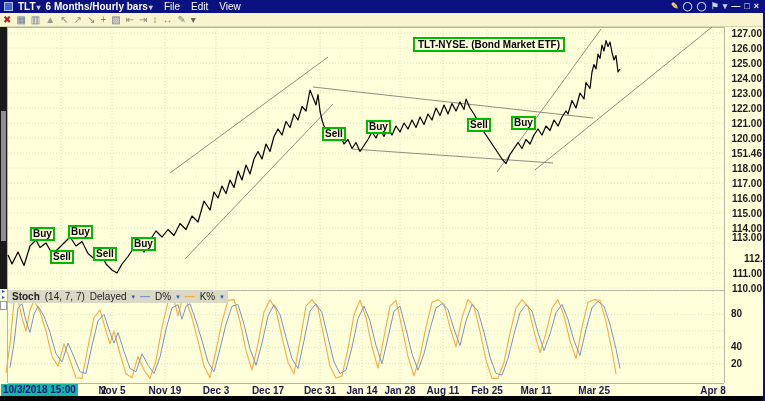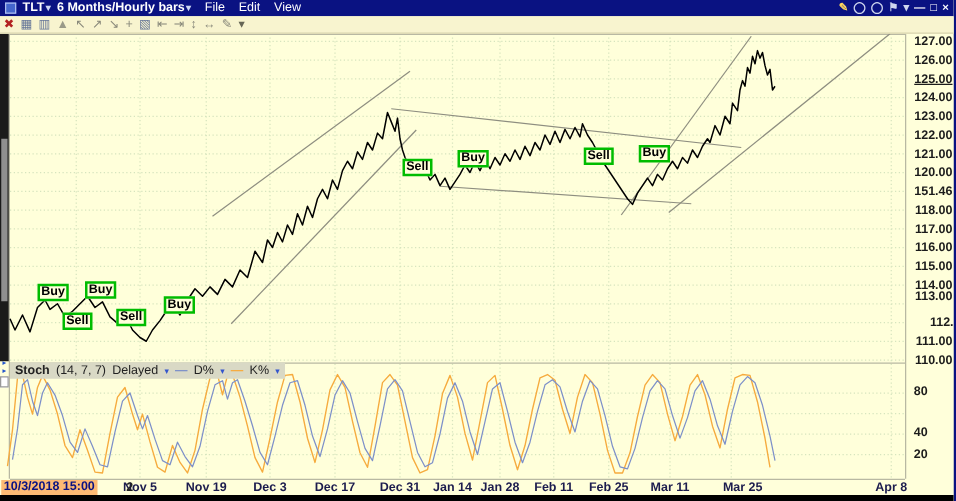--- a/index.html
+++ b/index.html
@@ -37,21 +37,21 @@
   .signal{position:absolute;border:2px solid #00bc00;background:#ffffda;color:#000;
     font-size:10px;font-weight:bold;line-height:10px;padding:0 1px;z-index:3;}
   .symbolbox{position:absolute;left:413px;top:37px;border:2px solid #00bc00;background:#ffffda;
     color:#000;font-size:10px;font-weight:bold;line-height:11px;padding:0 3px;z-index:3;}
   .stoch-header{position:absolute;left:8px;top:290px;height:13px;background:#d9d9c5;
     display:flex;align-items:center;gap:5px;padding:0 4px;font-size:10px;color:#222;z-index:3;}
   .sh-bold{font-weight:bold;}
   .sh-dd{font-size:7px;color:#3355cc;}
   .dash-d{color:#7d90c9;font-weight:bold;}
   .dash-k{color:#f6ab3e;font-weight:bold;}
-  .timestamp{position:absolute;left:1px;top:384px;background:#fdba74;color:#0a1282;
+  .timestamp{position:absolute;left:1px;top:384px;background:#14b8a6;color:#0a1282;
     font-size:10px;font-weight:bold;padding:0 2px;line-height:12px;z-index:4;text-align:center;}
   .ts-extra{position:absolute;left:101px;top:385px;font-size:10px;font-weight:bold;color:#222;z-index:4;}
   .vscroll{position:absolute;left:0;top:27px;width:7px;height:262px;background:#1a1a1a;z-index:3;}
   .vthumb{position:absolute;left:1px;top:84px;width:5px;height:130px;background:#8f8f8f;}
   .scroll-arrows{position:absolute;left:0;top:288px;width:7px;color:#2255cc;font-size:6px;
     line-height:6px;text-align:center;z-index:3;}
   .panel-box{position:absolute;left:0;top:301px;width:7px;height:9px;background:#fff;
     border:1px solid #999;box-sizing:border-box;z-index:3;}
   .bottombar{position:absolute;left:0;top:396px;width:100%;height:5px;background:#000;z-index:5;}
 </style>
@@ -146,20 +146,21 @@
       <line x1="185" y1="259" x2="333" y2="104" class="trend"></line>
       <line x1="313" y1="87" x2="593" y2="118" class="trend"></line>
       <line x1="352" y1="149" x2="553" y2="163" class="trend"></line>
       <line x1="497" y1="172" x2="601" y2="29" class="trend"></line>
       <line x1="535" y1="170" x2="712" y2="27" class="trend"></line>
       <polyline points="6,372.866 10,343.838 14,302.2312 18,299.64 22,317.7128 26,331.2592 30,309.972 34,300.29600000000005 40,311.9072 46,331.2592 52,356.4168 58,366.0928 64,343.838 70,360.2872 76,377.704 82,378.36 88,346.7408 94,317.7128 100,309.972 106,331.2592 110,343.838 114,331.2592 120,353.514 126,373.8336 132,377.704 138,356.4168 144,369.9632 150,378.36 156,360.2872 162,327.3888 168,302.2312 174,299.64 178,315.7776 182,300.29600000000005 186,299.64 192,317.7128 198,340.9352 204,366.0928 210,377.704 216,350.6112 222,321.58320000000003 228,300.29600000000005 234,299.64 240,321.58320000000003 246,350.6112 252,369.9632 258,343.838 264,311.9072 270,299.64 276,309.972 282,337.0648 288,362.2224 294,373.8336 300,340.9352 306,306.1016 312,299.64 318,308.0368 324,337.0648 330,366.0928 336,378.36 342,375.7688 348,348.676 354,314.81 360,300.29600000000005 366,317.7128 372,346.7408 378,368.028 384,337.0648 390,306.1016 396,300.29600000000005 402,327.3888 408,356.4168 414,375.7688 420,356.4168 426,327.3888 432,302.2312 438,299.64 444,304.1664 450,327.3888 456,346.7408 462,317.7128 468,299.64 474,306.1016 480,331.2592 486,360.2872 492,378.36 498,378.36 504,362.2224 510,333.1944 516,308.0368 522,299.64 528,306.1016 534,331.2592 540,352.5464 546,333.1944 552,308.0368 558,299.64 564,315.7776 570,340.9352 576,358.352 582,327.3888 588,302.2312 594,299.64 600,300.29600000000005 606,321.58320000000003 612,350.6112 616,373.8336" class="kline"></polyline>
       <polyline points="10,367.7 14,343.1 18,307.84000000000003 22,303.74 26,320.96 30,332.44 34,314.4 38,306.2 44,316.04 50,332.44 56,353.76 62,361.96 68,343.1 74,357.04 80,371.8 86,373.44 92,345.56 98,320.96 104,314.4 110,332.44 114,343.1 118,332.44 124,351.3 130,368.52 136,371.8 142,353.76 148,365.24 154,373.44 160,357.04 166,329.16 172,307.84000000000003 178,304.56 182,319.32 186,306.2 190,303.74 196,320.96 202,340.64 208,361.96 214,371.8 220,348.84000000000003 226,324.24 232,306.2 238,304.56 244,324.24 250,348.84000000000003 256,365.24 262,343.1 268,316.04 274,304.56 280,314.4 286,337.36 292,358.68 298,368.52 304,340.64 310,311.12 316,303.74 322,312.76 328,337.36 334,361.96 340,373.44 346,370.16 352,347.2 358,318.5 364,306.2 370,320.96 376,345.56 382,363.6 388,337.36 394,311.12 400,306.2 406,329.16 412,353.76 418,370.16 424,353.76 430,329.16 436,307.84000000000003 442,303.74 448,309.48 454,329.16 460,345.56 466,320.96 472,304.56 478,311.12 484,332.44 490,357.04 496,373.44 502,375.08 508,358.68 514,334.08 520,312.76 526,304.56 532,311.12 538,332.44 544,350.48 550,334.08 556,312.76 562,304.56 568,319.32 574,340.64 580,355.4 586,329.16 592,307.84000000000003 598,301.28 604,306.2 610,324.24 616,348.84000000000003 620,368.52" class="dline"></polyline>
       <polyline points="8,254.99999999999994 12,264.0000000000001 18,251.99999999999991 24,265.5 30,246.00000000000006 36,239.99999999999994 40,247.49999999999994 46,243 52,253.50000000000006 58,249.00000000000009 64,243 70,236.99999999999991 76,246.00000000000006 82,241.50000000000009 88,253.50000000000006 95,259.4999999999999 100,251.99999999999991 106,264.0000000000001 112,269.99999999999994 117,273 122,264.0000000000001 128,256.5000000000001 133,249.00000000000009 138,243 144,251.99999999999991 150,239.99999999999994 156,231.00000000000006 162,236.99999999999991 168,229.49999999999991 174,235.5 180,223.50000000000006 186,229.49999999999991 192,216.00000000000006 198,221.99999999999991 204,201.00000000000006 210,209.99999999999994 214,191.99999999999991 218,198 222,186.00000000000006 226,193.50000000000006 230,179.99999999999994 234,187.49999999999994 238,171.00000000000006 242,179.99999999999994 246,164.99999999999994 250,174.00000000000009 254,159.00000000000009 258,151.50000000000009 262,159.00000000000009 266,144.00000000000009 270,151.50000000000009 274,136.50000000000009 278,129.00000000000009 282,134.99999999999994 286,121.50000000000009 290,127.49999999999996 294,114.00000000000009 298,119.99999999999996 302,106.50000000000009 306,111.00000000000004 310,89.99999999999996 313,97.49999999999996 316,104.99999999999996 318,94.49999999999991 320,111.00000000000004 322,119.99999999999996 324,126.00000000000004 328,133.50000000000006 332,129.00000000000009 336,139.49999999999991 340,134.99999999999994 344,144.00000000000009 348,139.49999999999991 352,148.50000000000006 356,142.49999999999994 360,151.50000000000009 364,145.5 368,139.49999999999991 372,131.99999999999991 376,138 380,129.00000000000009 384,136.50000000000009 388,127.49999999999996 392,134.99999999999994 396,126.00000000000004 400,131.99999999999991 404,123 408,129.00000000000009 412,119.99999999999996 416,127.49999999999996 420,116.99999999999991 424,124.49999999999991 428,114.00000000000009 432,119.99999999999996 436,108 440,115.5 444,104.99999999999996 448,114.00000000000009 452,103.50000000000004 456,111.00000000000004 460,101.99999999999991 464,109.49999999999991 466,99.00000000000009 470,108 474,114.00000000000009 478,121.50000000000009 482,129.00000000000009 486,134.99999999999994 490,141.00000000000006 494,146.99999999999991 498,153 502,159.00000000000009 506,163.50000000000006 510,154.49999999999991 514,148.50000000000006 518,142.49999999999994 522,148.50000000000006 526,139.49999999999991 530,144.00000000000009 534,134.99999999999994 538,129.00000000000009 542,134.99999999999994 546,126.00000000000004 550,130.5 554,119.99999999999996 558,126.00000000000004 562,116.99999999999991 566,111.00000000000004 568,114.00000000000009 572,100.5 576,108 580,93 584,99.00000000000009 586,82.49999999999996 590,88.50000000000004 592,71.99999999999991 594,64.49999999999991 596,69.00000000000009 598,54.000000000000085 600,58.50000000000004 602,44.99999999999996 604,51.00000000000004 606,40.5 608,46.500000000000085 610,41.999999999999915 612,52.49999999999996 614,59.99999999999996 616,55.5 618,71.99999999999991 620,69.00000000000009" class="priceline"></polyline>
     </svg>
 
+  <div class="symbolbox">TLT-NYSE.  (Bond Market ETF)</div>
 
   <div class="stoch-header">
     <span class="sh-bold">Stoch</span>
     <span>(14, 7, 7)</span>
     <span>Delayed</span>
     <span class="sh-dd">▾</span>
     <span class="dash-d">—</span>
     <span>D%</span>
     <span class="sh-dd">▾</span>
     <span class="dash-k">—</span>
@@ -172,21 +173,21 @@
   </div>
   <div class="scroll-arrows">▸<br>▸</div>
   <div class="panel-box"></div>
 
   <div class="timestamp">10/3/2018 15:00</div>
   <span class="ts-extra">2</span>
 
   <div class="bottombar"></div>
 <div class="price-label" style="top: 28px;">127.00</div>
     <div class="price-label" style="top: 43px;">126.00</div>
-    <div class="price-label" style="top: 58px; text-decoration: underline;">125.00</div>
+    <div class="price-label" style="top: 58px;">125.00</div>
     <div class="price-label" style="top: 73px;">124.00</div>
     <div class="price-label" style="top: 88px;">123.00</div>
     <div class="price-label" style="top: 103px;">122.00</div>
     <div class="price-label" style="top: 118px;">121.00</div>
     <div class="price-label" style="top: 133px;">120.00</div>
     <div class="price-label" style="top: 148px;">151.46</div>
     <div class="price-label" style="top: 163px;">118.00</div>
     <div class="price-label" style="top: 178px;">117.00</div>
     <div class="price-label" style="top: 193px;">116.00</div>
     <div class="price-label" style="top: 208px;">115.00</div>
@@ -200,21 +201,21 @@
     <div class="stoch-label" style="top: 341.2px;">40</div>
     <div class="stoch-label" style="top: 357.6px;">20</div>
     <div class="date-label" style="left: 36px;">Oct 22</div>
     <div class="date-label" style="left: 87px;">Nov 5</div>
     <div class="date-label" style="left: 140px;">Nov 19</div>
     <div class="date-label" style="left: 191px;">Dec 3</div>
     <div class="date-label" style="left: 243px;">Dec 17</div>
     <div class="date-label" style="left: 295px;">Dec 31</div>
     <div class="date-label" style="left: 337px;">Jan 14</div>
     <div class="date-label" style="left: 375px;">Jan 28</div>
-    <div class="date-label" style="left: 418px;">Feb 11</div>
+    <div class="date-label" style="left: 418px;">Aug 11</div>
     <div class="date-label" style="left: 462px;">Feb 25</div>
     <div class="date-label" style="left: 511px;">Mar 11</div>
     <div class="date-label" style="left: 560px; text-align: right;">Mar 25</div>
     <div class="date-label" style="left: 688px;">Apr 8</div>
     <div class="signal" style="left: 30px; top: 227px;">Buy</div>
     <div class="signal" style="left: 50px; top: 250px;">Sell</div>
     <div class="signal" style="left: 68px; top: 225px;">Buy</div>
     <div class="signal" style="left: 93px; top: 247px;">Sell</div>
     <div class="signal" style="left: 131px; top: 237px;">Buy</div>
     <div class="signal" style="left: 322px; top: 127px;">Sell</div>

